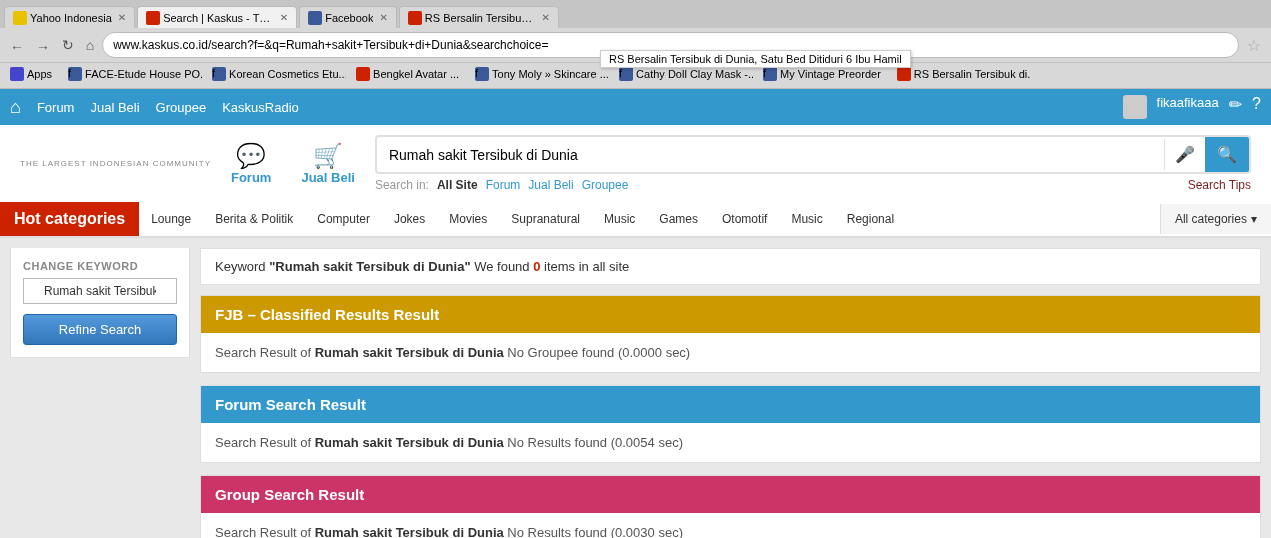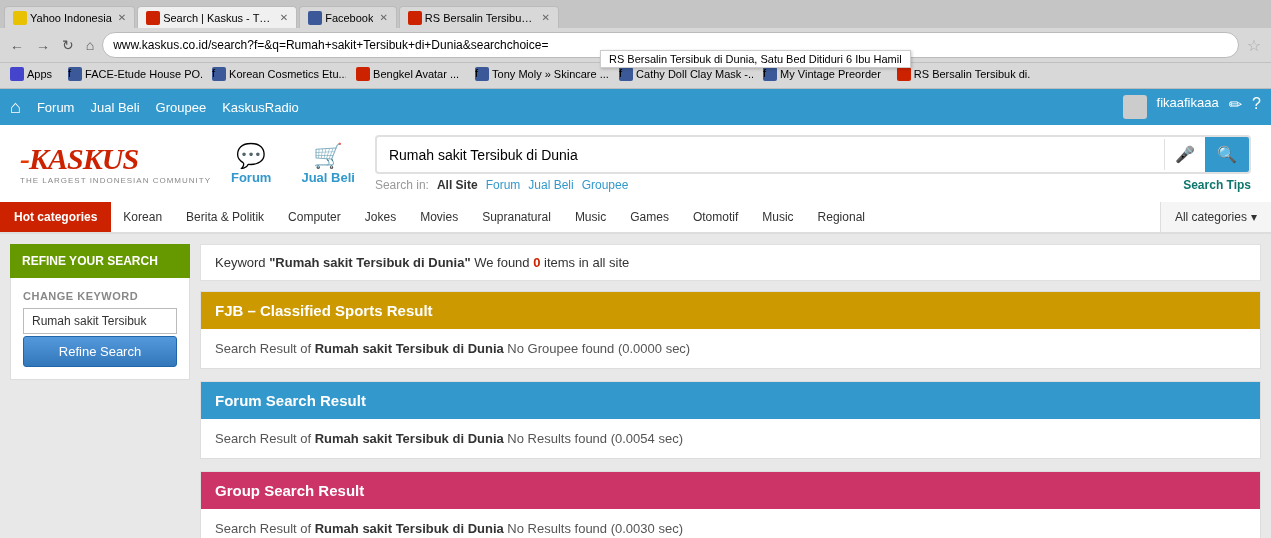--- a/index.html
+++ b/index.html
@@ -50,37 +50,37 @@
 
     .search-area { flex: 1; display: flex; flex-direction: column; }
     .search-bar { display: flex; align-items: center; border: 2px solid #e0e0e0; border-radius: 4px; overflow: hidden; }
     .search-input { flex: 1; border: none; outline: none; padding: 8px 12px; font-size: 14px; }
     .search-mic { background: none; border: none; border-left: 1px solid #e0e0e0; padding: 6px 10px; cursor: pointer; font-size: 16px; color: #aaa; }
     .search-btn { background: #3399cc; border: none; padding: 8px 12px; cursor: pointer; color: white; font-size: 16px; }
     .search-options { display: flex; align-items: center; gap: 8px; margin-top: 4px; font-size: 12px; color: #666; }
     .search-opt-label { color: #999; }
     .search-opt-link { color: #3399cc; cursor: pointer; text-decoration: none; }
     .search-opt-link.active { font-weight: bold; color: #333; }
-    .search-tips-link { margin-left: auto; color: #0f766e; cursor: pointer; font-weight: bold; }
+    .search-tips-link { margin-left: auto; color: #7f1d1d; cursor: pointer; }
 
     
     .hot-cats-bar { display: flex; align-items: center; background: white; border-bottom: 2px solid #ddd; padding: 0; }
-    .hot-cats-label { background: #cc2200; color: white; padding: 8px 14px; font-size: 12px; font-weight: bold; cursor: pointer; }
+    .hot-cats-label { background: #cc2200; color: white; padding: 8px 14px; font-size: 16px; font-weight: bold; cursor: pointer; }
     .cat-item { padding: 8px 12px; font-size: 12px; cursor: pointer; color: #333; white-space: nowrap; }
     .all-cats-btn { margin-left: auto; padding: 8px 14px; font-size: 12px; cursor: pointer; display: flex; align-items: center; gap: 4px; color: #333; background: #f5f5f5; border-left: 1px solid #ddd; }
 
     
     .main-content { display: flex; padding: 10px; gap: 10px; }
 
     
     .left-panel { width: 180px; flex-shrink: 0; }
     .refine-header { background: #669900; color: white; padding: 10px 12px; font-size: 12px; font-weight: bold; cursor: pointer; }
     .refine-body { background: white; padding: 12px; border: 1px solid #ddd; border-top: none; }
     .change-kw-label { font-size: 11px; color: #888; font-weight: bold; margin-bottom: 6px; letter-spacing: 0.5px; }
-    .kw-input { width: 100%; border: 1px solid #bbb; padding: 5px 8px; font-size: 12px; color: #333; margin-bottom: 2px; }
+    .kw-input { width: 100%; border: 1px solid #bbb; padding: 5px 20px; font-size: 12px; color: #333; margin-bottom: 10px; }
     .refine-btn { width: 100%; background: linear-gradient(to bottom, #5599dd, #3377bb); color: white; border: 1px solid #2266aa; padding: 7px; font-size: 13px; cursor: pointer; border-radius: 3px; }
 
     
     .right-panel { flex: 1; }
     .keyword-result-bar { background: white; padding: 10px 14px; margin-bottom: 10px; font-size: 13px; color: #333; border: 1px solid #e0e0e0; }
     .keyword-result-bar strong { color: #cc2200; }
     .keyword-result-bar .query-bold { font-weight: bold; }
 
     .result-section { margin-bottom: 12px; border: 1px solid #ddd; }
     .result-header-fjb { background: #cc9900; color: white; padding: 10px 14px; font-size: 15px; font-weight: bold; }
@@ -178,23 +178,20 @@
       <span class="user-avatar"></span>
       <span style="color:white; font-size:13px;">fikaafikaaa</span>
       <button class="nav-icon-btn">✏</button>
       <button class="nav-icon-btn">?</button>
     </div>
   </div>
 
   <div class="site-header">
     <div class="logo-area">
       <div class="logo-box">
-        <div class="logo-text">
-          <span style="color:#e83800; font-style:italic; font-size:30px; font-weight:900; font-family:Georgia,serif;">-</span><span style="color:#cc2200; font-style:italic; font-size:30px; font-weight:900; font-family:Georgia,serif;">KASKUS</span>
-        </div>
         <div style="font-size:8px; color:#888; letter-spacing:1px;">THE LARGEST INDONESIAN COMMUNITY</div>
       </div>
     </div>
 
     <div class="header-center">
       <div class="header-nav-item">
         <span class="header-nav-icon" style="font-size:24px;">💬</span>
         <span class="header-nav-label">Forum</span>
       </div>
       <div class="header-nav-item">
@@ -215,56 +212,55 @@
         <span class="search-opt-link">Forum</span>
         <span class="search-opt-link">Jual Beli</span>
         <span class="search-opt-link">Groupee</span>
         <span class="search-tips-link">Search Tips</span>
       </div>
     </div>
   </div>
 
   <div class="hot-cats-bar">
     <div class="hot-cats-label">Hot categories</div>
-    <span class="cat-item">Korean</span>
+    <span class="cat-item">Lounge</span>
     <span class="cat-item">Berita &amp; Politik</span>
     <span class="cat-item">Computer</span>
     <span class="cat-item">Jokes</span>
     <span class="cat-item">Movies</span>
     <span class="cat-item">Supranatural</span>
     <span class="cat-item">Music</span>
     <span class="cat-item">Games</span>
     <span class="cat-item">Otomotif</span>
     <span class="cat-item">Music</span>
     <span class="cat-item">Regional</span>
     <div class="all-cats-btn">
       <span>All categories</span>
       <span>▾</span>
     </div>
   </div>
 
   <div class="main-content">
 
     <div class="left-panel">
-      <div class="refine-header">REFINE YOUR SEARCH</div>
       <div class="refine-body">
         <div class="change-kw-label">CHANGE KEYWORD</div>
         <input class="kw-input" type="text" value="Rumah sakit Tersibuk" style="">
         <button class="refine-btn">Refine Search</button>
       </div>
     </div>
 
     <div class="right-panel">
 
       <div class="keyword-result-bar">
         <span>Keyword </span><span class="query-bold">"Rumah sakit Tersibuk di Dunia"</span><span> We found </span><strong>0</strong><span> items in all site</span>
       </div>
 
       <div class="result-section">
-        <div class="result-header-fjb">FJB – Classified Sports Result</div>
+        <div class="result-header-fjb">FJB – Classified Results Result</div>
         <div class="result-body">
           <span>Search Result of </span><strong>Rumah sakit Tersibuk di Dunia</strong><span>  No Groupee found (0.0000 sec)</span>
         </div>
       </div>
 
       <div class="result-section">
         <div class="result-header-forum">Forum Search Result</div>
         <div class="result-body">
           <span>Search Result of </span><strong>Rumah sakit Tersibuk di Dunia</strong><span> No Results found (0.0054 sec)</span>
         </div>

